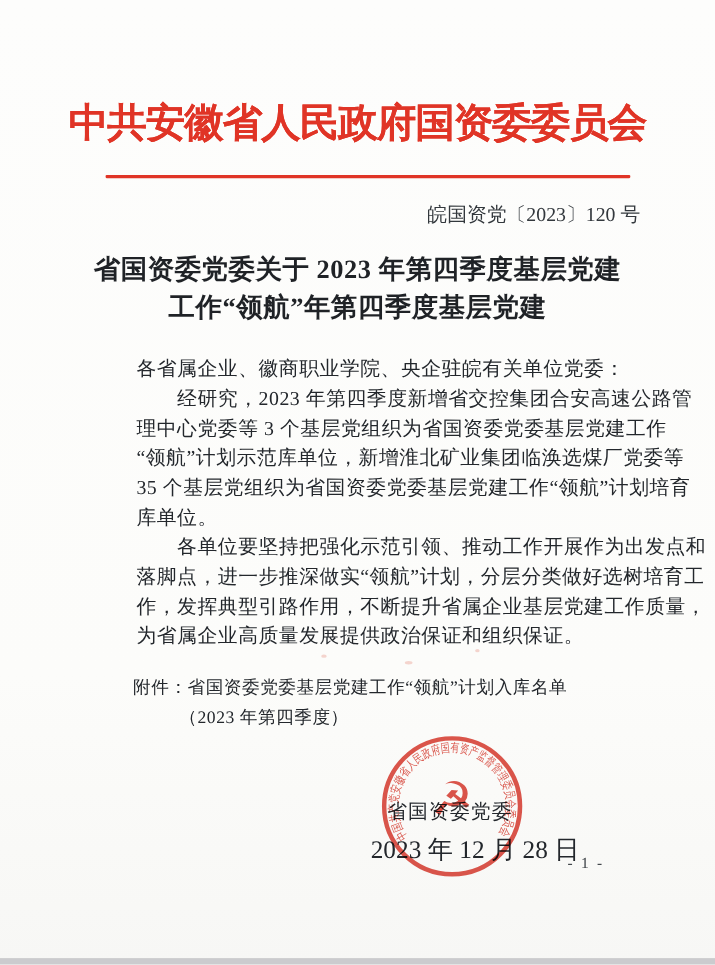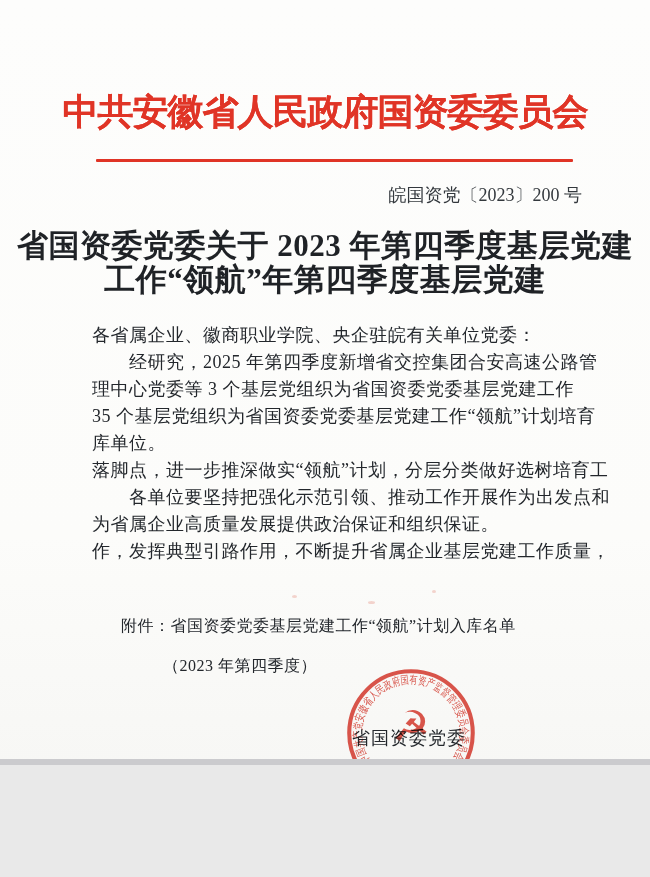--- a/index.html
+++ b/index.html
@@ -1,18 +1,18 @@
 <!DOCTYPE html>
 <html><head>
 <meta charset="utf-8">
 <style>
   html,body{margin:0;padding:0;background:#e9e9e9;}
   .stage{
     position:relative;
-    width:650px;height:765px;
+    width:650px;height:877px;
     margin:0 auto;
     background:linear-gradient(180deg,#fdfdfc 0%, #fcfcfa 70%, #f7f7f5 100%);
     overflow:hidden;
     font-family:"Liberation Serif","DejaVu Serif",serif;
     color:#2a2a2a;
   }
   .issuer{
     position:absolute;top:88px;left:0;width:100%;
     text-align:center;
     font-size:36px;font-weight:bold;
@@ -26,37 +26,37 @@
     background:#e03426;border-radius:1px;
   }
   .doc-number{
     position:absolute;top:183px;right:68px;
     font-size:18px;color:#33383d;
     white-space:nowrap;
   }
   .title{
     position:absolute;top:229px;left:0;width:100%;
     text-align:center;
-    font-size:31px;font-weight:bold;line-height:34px;
+    font-size:24px;font-weight:bold;line-height:34px;
     color:#1f2226;
     letter-spacing:0.5px;
   }
   .body-block{
     position:absolute;top:322px;left:92px;width:478px;
     font-size:18px;line-height:27px;
     color:#23272c;
     letter-spacing:0.5px;
   }
-  .body-line{white-space:nowrap;}
+  .body-line{white-space:nowrap;margin-left:32px;}
   .attachment{
     position:absolute;top:612px;left:121px;
     font-size:16px;line-height:27px;
     color:#23272c;letter-spacing:0.5px;
   }
-  .attachment .att-line2{margin-left:42px;margin-top:13px;}
+  .attachment .att-line2{margin-left:42px;}
   .signer{
     position:absolute;top:726px;left:352px;
     font-size:18px;color:#23272c;letter-spacing:1px;white-space:nowrap;text-align:center;
   }
   .sign-date{
     position:absolute;top:757px;left:337px;
     font-size:23px;color:#23272c;white-space:nowrap;
   }
   .page-number{
     position:absolute;top:778px;left:516px;
@@ -82,37 +82,38 @@
 </style>
 </head>
 <body>
 
 <div class="stage">
 
   <div class="issuer">中共安徽省人民政府国资委委员会</div>
 
   <div class="red-rule"></div>
 
-  <div class="doc-number">皖国资党〔2023〕200 号</div>
+  <div class="doc-number">皖国资党〔2023〕120 号</div>
 
   <div class="title">
     <div>省国资委党委关于 2023 年第四季度基层党建</div>
     <div>工作“领航”年第四季度基层党建</div>
   </div>
 
   <div class="body-block">
     <div class="body-line">各省属企业、徽商职业学院、央企驻皖有关单位党委：</div>
-    <div class="body-line">　　经研究，2025 年第四季度新增省交控集团合安高速公路管</div>
+    <div class="body-line">　　经研究，2023 年第四季度新增省交控集团合安高速公路管</div>
     <div class="body-line">理中心党委等 3 个基层党组织为省国资委党委基层党建工作</div>
+    <div class="body-line">“领航”计划示范库单位，新增淮北矿业集团临涣选煤厂党委等</div>
     <div class="body-line">35 个基层党组织为省国资委党委基层党建工作“领航”计划培育</div>
     <div class="body-line">库单位。</div>
+    <div class="body-line">　　各单位要坚持把强化示范引领、推动工作开展作为出发点和</div>
     <div class="body-line">落脚点，进一步推深做实“领航”计划，分层分类做好选树培育工</div>
-    <div class="body-line">　　各单位要坚持把强化示范引领、推动工作开展作为出发点和</div>
+    <div class="body-line">作，发挥典型引路作用，不断提升省属企业基层党建工作质量，</div>
     <div class="body-line">为省属企业高质量发展提供政治保证和组织保证。</div>
-    <div class="body-line">作，发挥典型引路作用，不断提升省属企业基层党建工作质量，</div>
   </div>
 
   <div class="attachment">
     <div class="att-line1">附件：省国资委党委基层党建工作“领航”计划入库名单</div>
     <div class="att-line2">（2023 年第四季度）</div>
   </div>
 
   <div class="signer">省国资委党委</div>
 
   <div class="sign-date">2023 年 12 月 28 日</div>

